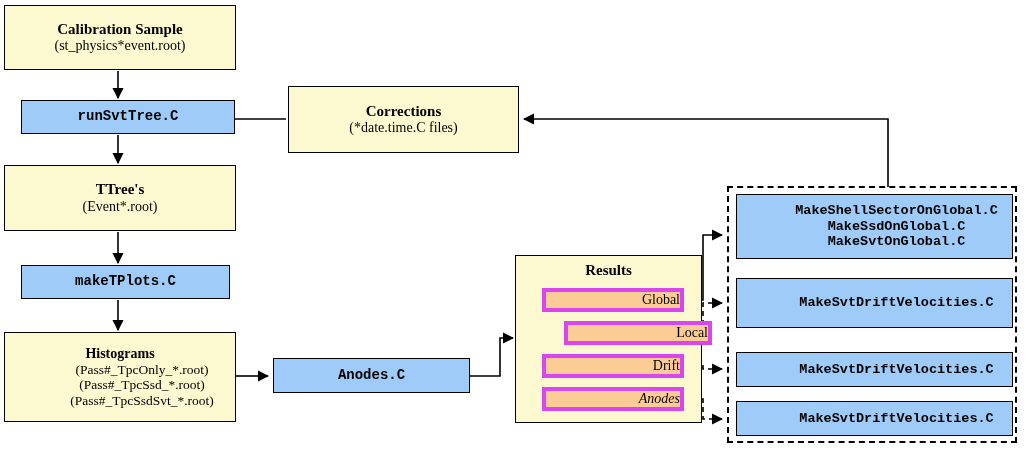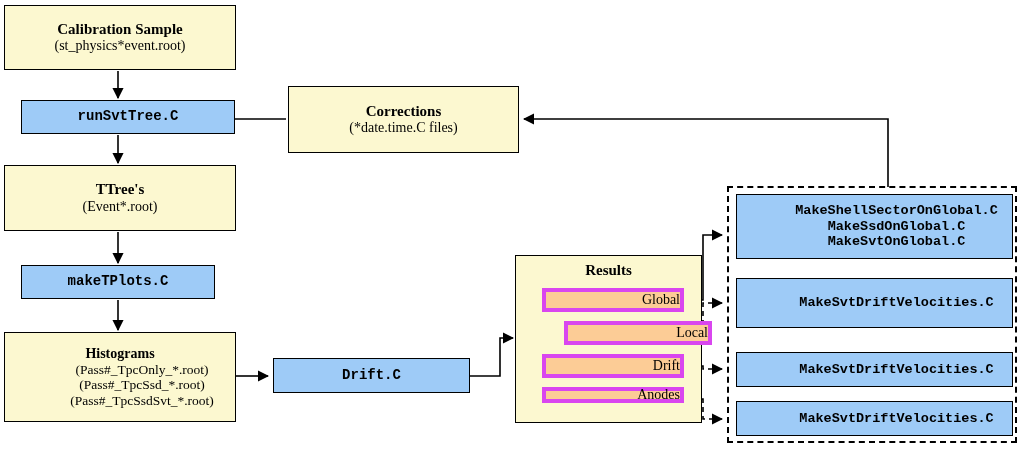--- a/index.html
+++ b/index.html
@@ -95,53 +95,53 @@
 
   <div class="box blue" style="left:21px;top:100px;width:214px;height:34px;">
     <div class="mono f14">runSvtTree.C</div>
   </div>
 
   <div class="box yellow" style="left:4px;top:165px;width:232px;height:66px;">
     <div class="serif ttl f15">TTree's</div>
     <div class="serif sub f14">(Event*.root)</div>
   </div>
 
-  <div class="box blue" style="left:21px;top:265px;width:194px;height:34px;">
+  <div class="box blue" style="left:21px;top:265px;width:209px;height:34px;">
     <div class="mono f14">makeTPlots.C</div>
   </div>
 
   <div class="box yellow" style="left:4px;top:332px;width:232px;height:90px;">
     <div class="serif ttl f14">Histograms</div>
     <div class="serif sub f13">(Pass#_TpcOnly_*.root)</div>
     <div class="serif sub f13">(Pass#_TpcSsd_*.root)</div>
     <div class="serif sub f13">(Pass#_TpcSsdSvt_*.root)</div>
   </div>
 
   <div class="box yellow" style="left:288px;top:86px;width:231px;height:67px;">
     <div class="serif ttl f15">Corrections</div>
     <div class="serif sub f14">(*date.time.C files)</div>
   </div>
 
   <div class="box blue" style="left:273px;top:358px;width:197px;height:35px;">
-    <div class="mono f14">Drift.C</div>
+    <div class="mono f14">Anodes.C</div>
   </div>
 
   <div class="box yellow" style="left:515px;top:255px;width:187px;height:168px;justify-content:flex-start;">
     <div class="results-title" style="margin-top:6px;">Results</div>
   </div>
   <div class="res-item" style="left:542px;top:288px;width:142px;height:24px;">
     <span>Global</span>
   </div>
   <div class="res-item" style="left:564px;top:321px;width:148px;height:24px;">
     <span>Local</span>
   </div>
   <div class="res-item" style="left:542px;top:354px;width:142px;height:24px;">
     <span>Drift</span>
   </div>
-  <div class="res-item" style="left:542px;top:387px;width:142px;height:16px;">
+  <div class="res-item" style="left:542px;top:387px;width:142px;height:24px;font-style:italic;">
     <span>Anodes</span>
   </div>
 
   <div class="dashed-group" style="left:727px;top:186px;width:290px;height:257px;"></div>
 
   <div class="box blue" style="left:736px;top:194px;width:277px;height:65px;">
     <div class="mono f13">MakeShellSectorOnGlobal.C</div>
     <div class="mono f13">MakeSsdOnGlobal.C</div>
     <div class="mono f13">MakeSvtOnGlobal.C</div>
   </div>

